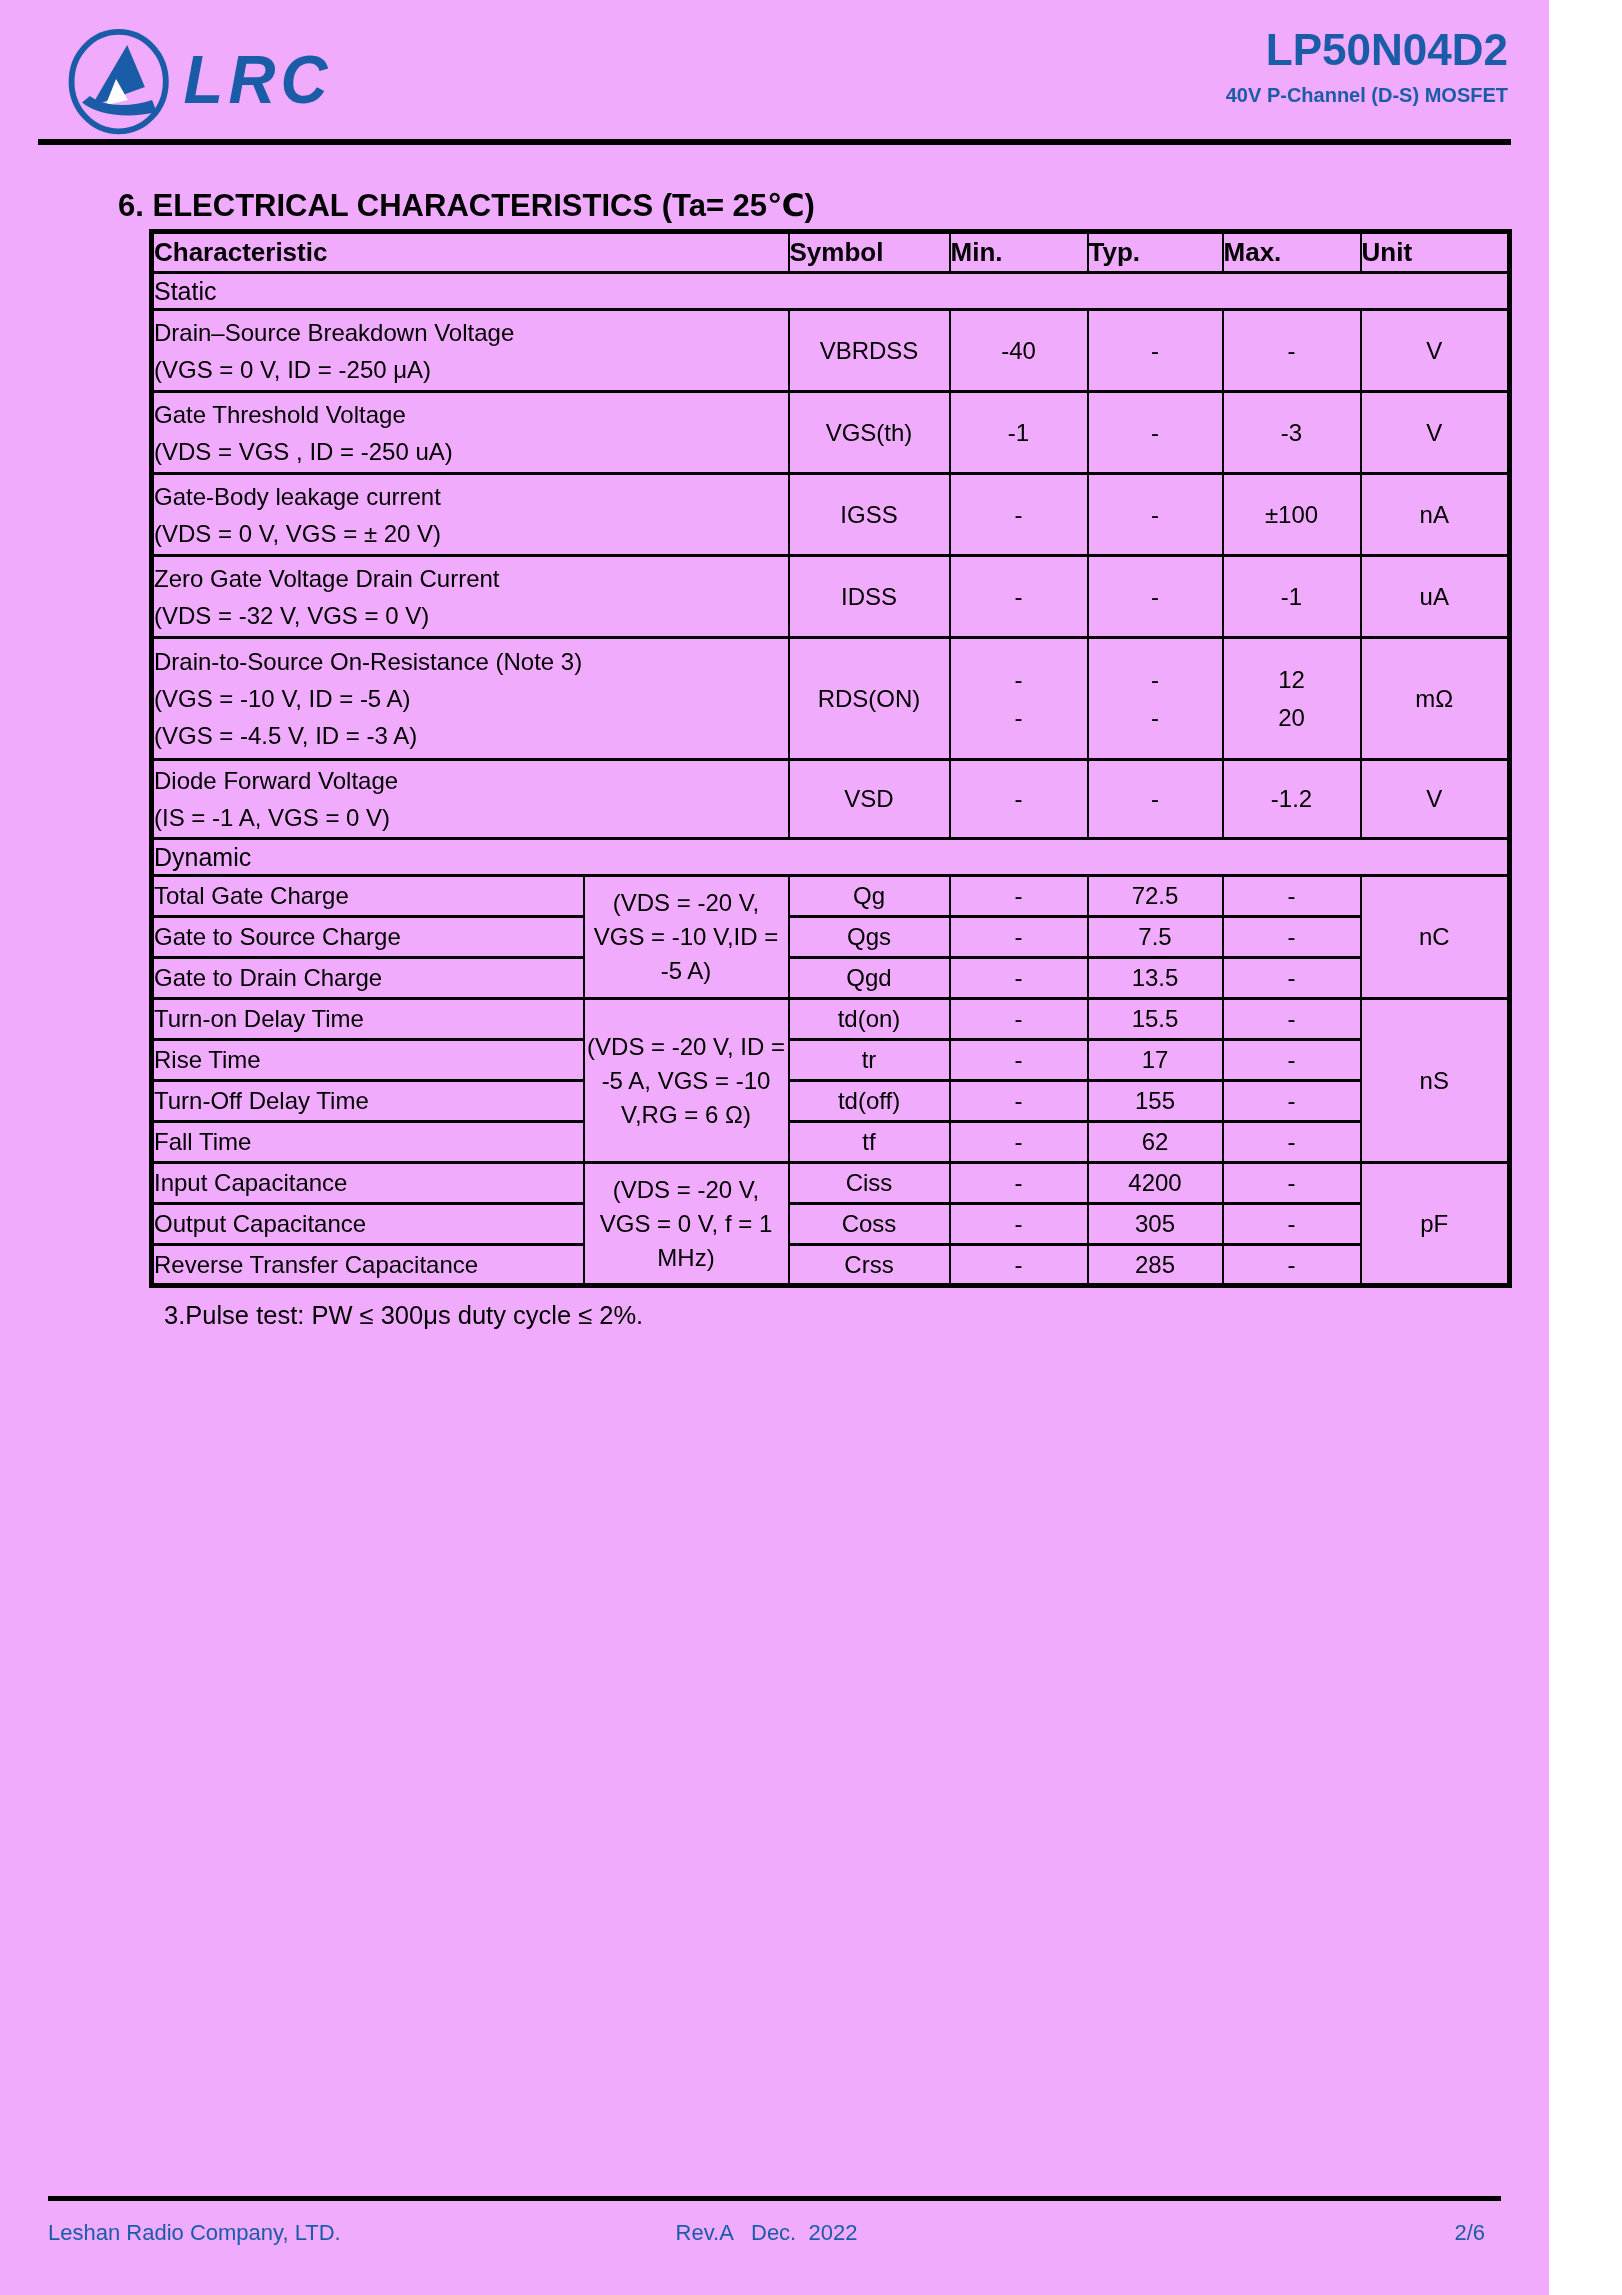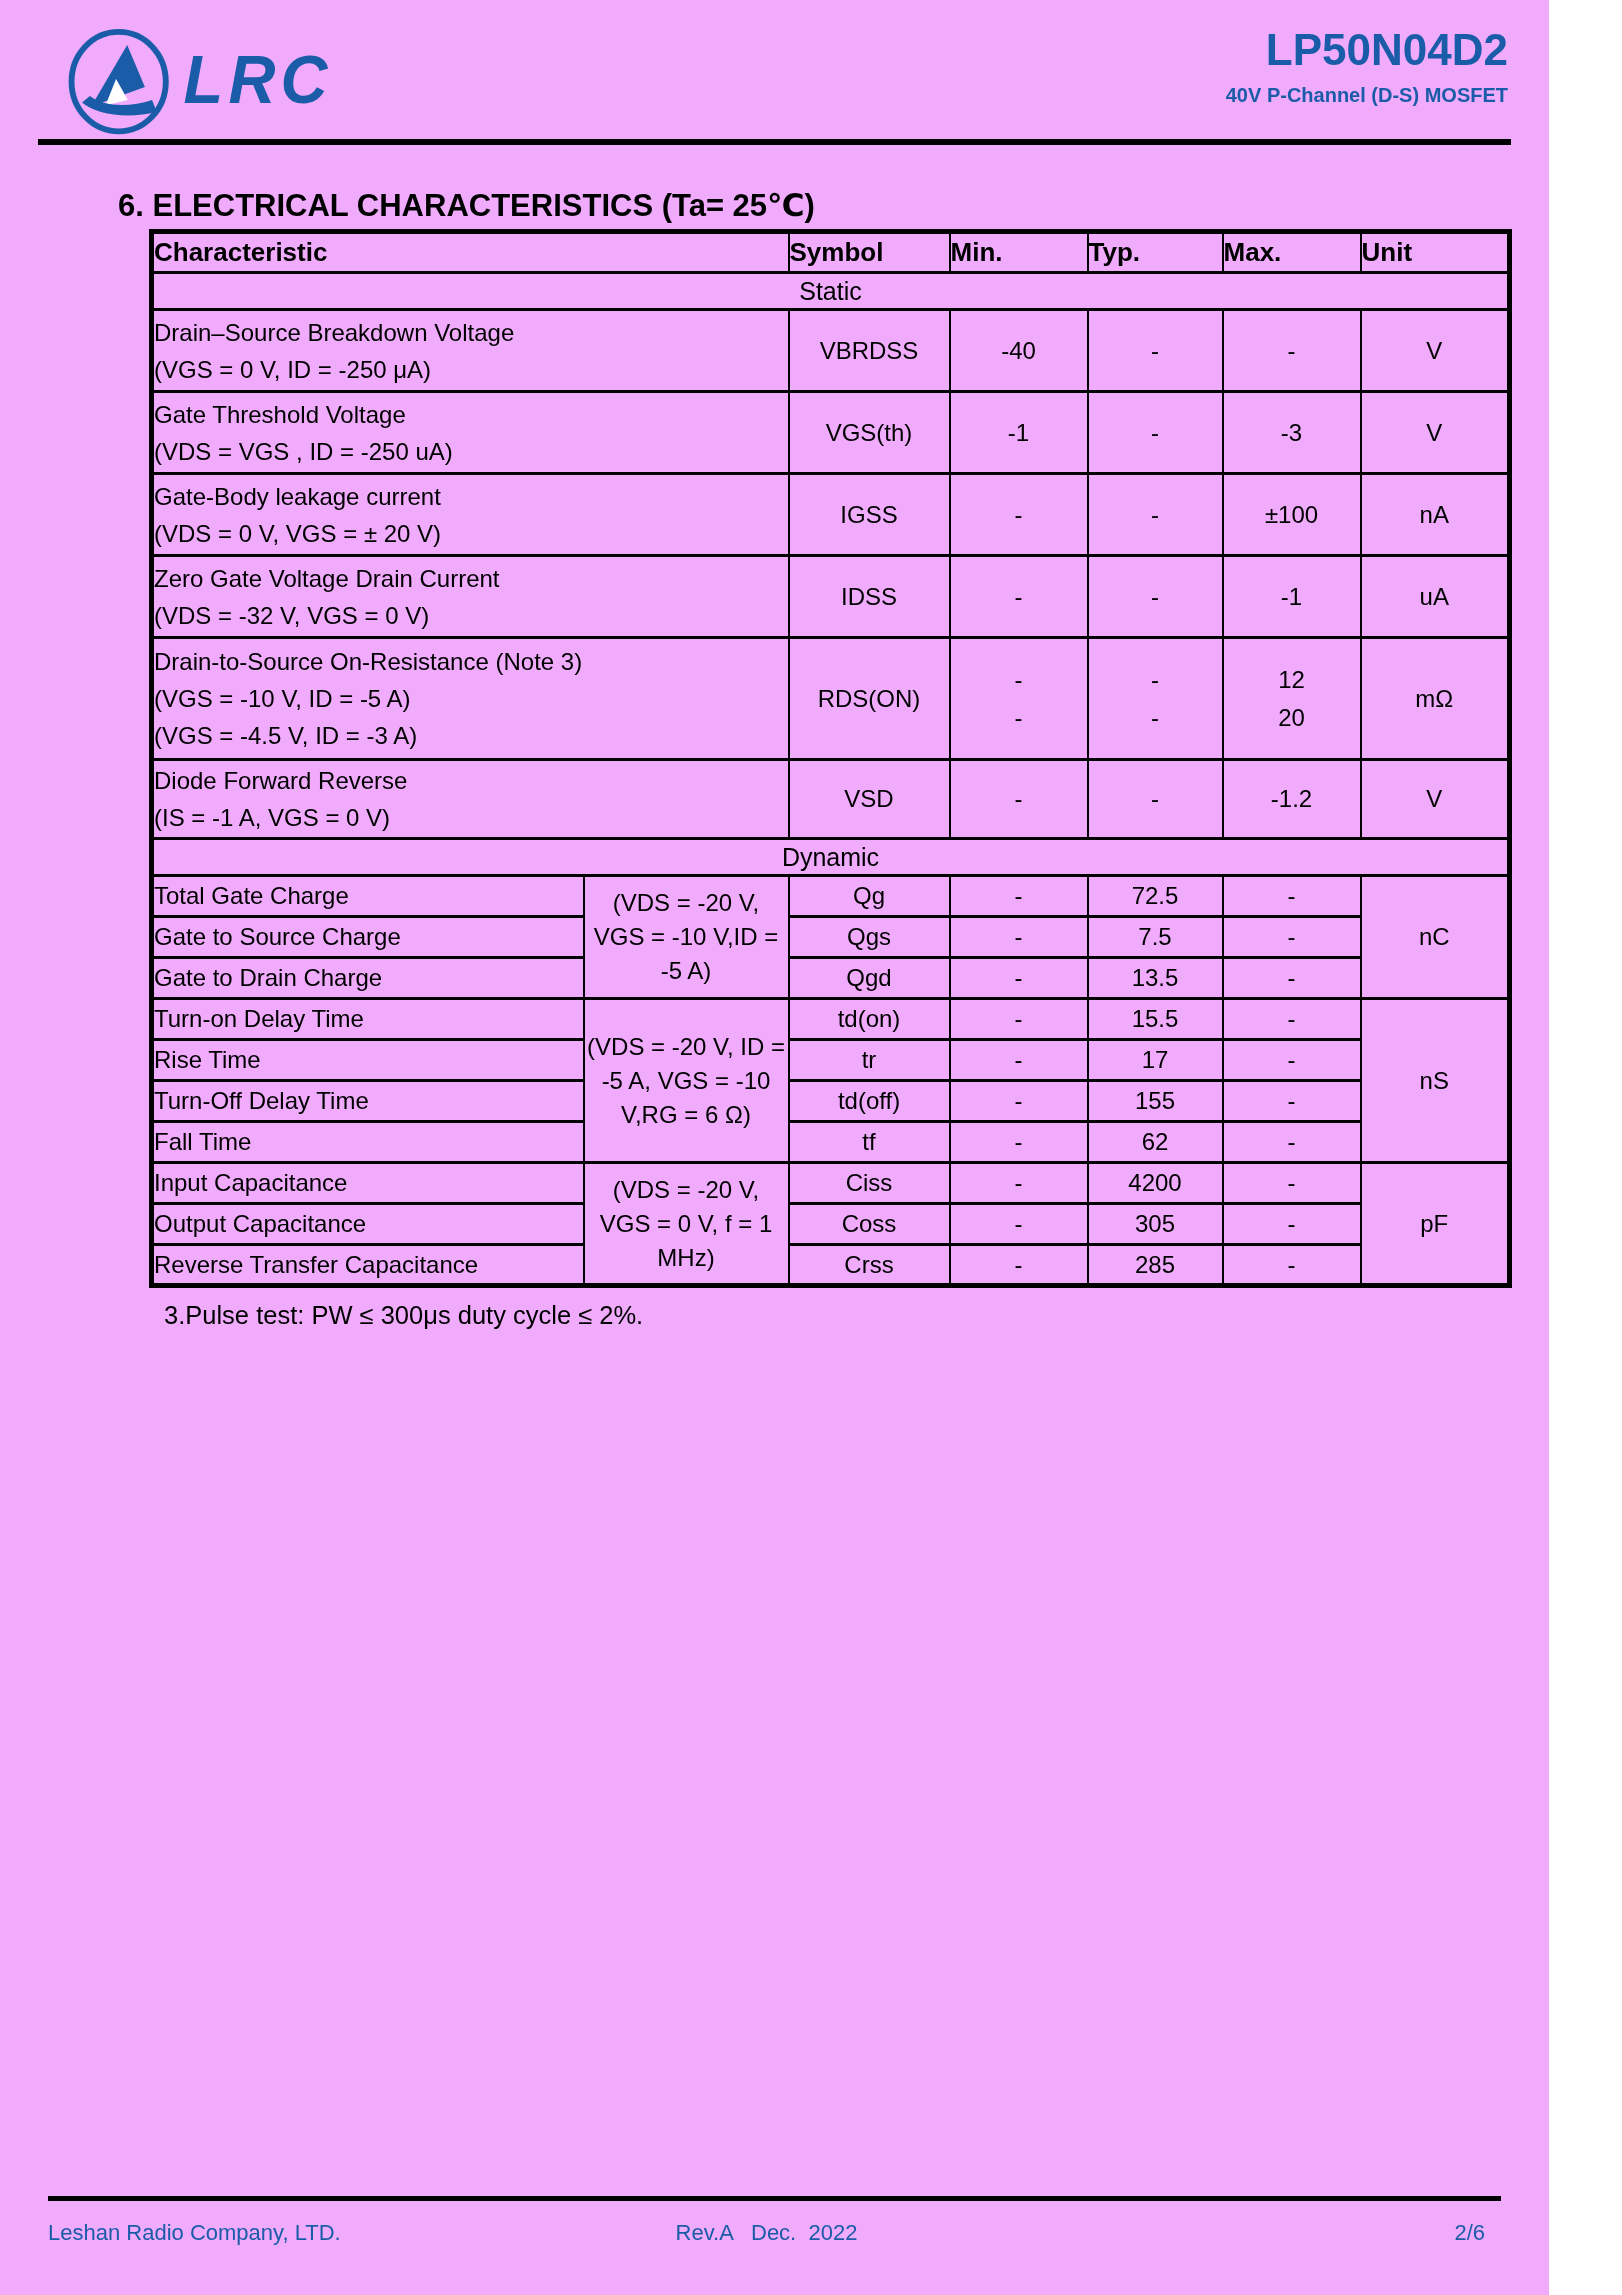--- a/index.html
+++ b/index.html
@@ -29,21 +29,21 @@
   .table-wrap { position:absolute; left:149px; top:229px; }
   table.ec {
     border-collapse:collapse; table-layout:fixed; width:1358px;
     border:5.2px solid #000; font-size:24px;
   }
   table.ec td {
     border:2px solid #000; border-top-width:3.3px; border-bottom-width:3.3px;
     padding:0; overflow:hidden;
   }
   .r-head  { height:41px; }
-  .r-label { height:37px;text-align:center; }
+  .r-label { height:37px; }
   .r-two   { height:82px; }
   .r-rds   { height:122px; }
   .r-vsd   { height:79px; }
   .r-dyn   { height:41px; }
 
   td.th { font-weight:bold; text-align:left; font-size:26px; }
   td.label-cell { padding-left:6.5px; font-size:25px; }
   td.cchar { padding-left:7.9px; }
   .ln { line-height:37px; }
   td.cname { padding-left:7.9px; }
@@ -179,21 +179,21 @@
         </td>
         <td class="cc rdsv">
           <div>12</div>
           <div>20</div>
         </td>
         <td class="cc">mΩ</td>
       </tr>
 
       <tr class="r-vsd">
         <td class="cchar" colspan="2">
-          <div class="ln">Diode Forward Reverse</div>
+          <div class="ln">Diode Forward Voltage</div>
           <div class="ln">(IS = -1 A, VGS = 0 V)</div>
         </td>
         <td class="cc">VSD</td>
         <td class="cc">-</td>
         <td class="cc">-</td>
         <td class="cc">-1.2</td>
         <td class="cc">V</td>
       </tr>
 
       <tr class="r-label">

